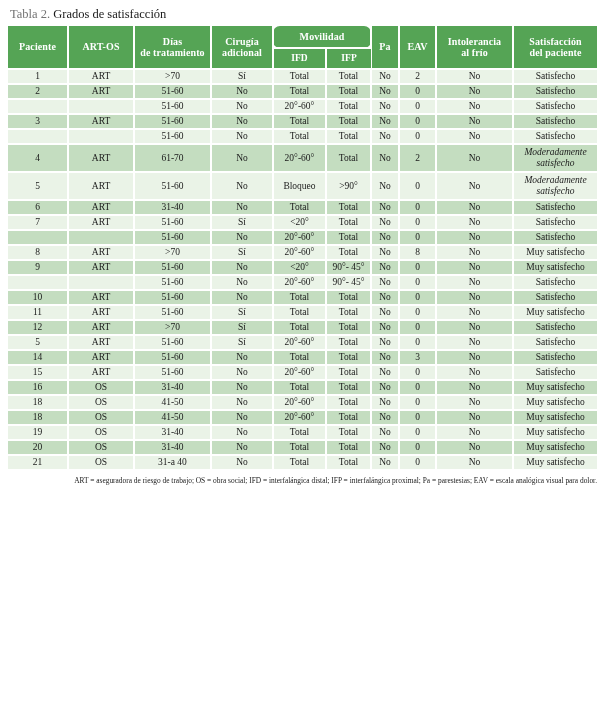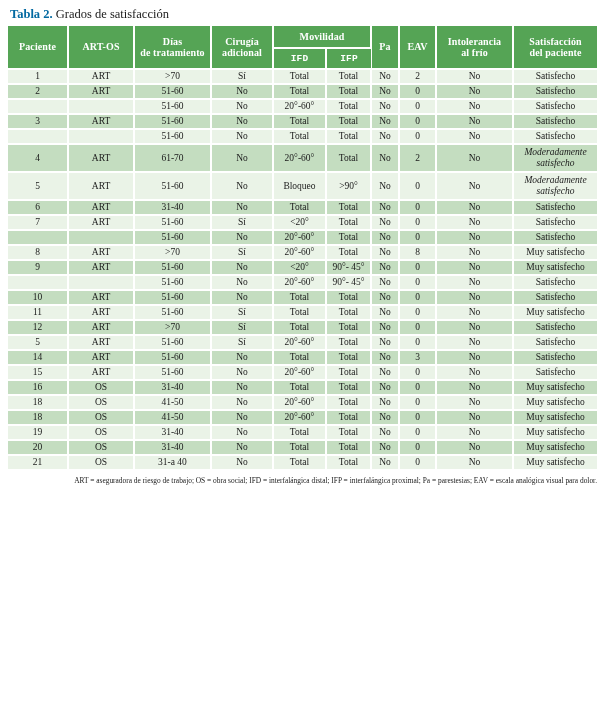--- a/index.html
+++ b/index.html
@@ -12,21 +12,21 @@
   }
   .page{width:605px;height:721px;position:relative;box-sizing:border-box;padding:4px 8px 0 8px;}
 
   
   .title{
     font-size:12.5px;
     line-height:16px;
     padding:2px 0 4px 2px;
     white-space:nowrap;
   }
-  .title .tnum{color:#0369a1;font-weight:bold;}
+  .title .tnum{color:#737373;font-weight:normal;}
   .title .ttxt{color:#1a1a1a;font-weight:normal;margin-top:20px;}
 
   
   table.grid{
     border-collapse:collapse;
     width:589px;
     table-layout:fixed;
     font-size:9.5px;
   }
   table.grid td,table.grid th{
@@ -43,22 +43,22 @@
   thead th{
     background:#55a455;
     color:#ffffff;
     font-weight:bold;
     font-size:10px;
     line-height:11.5px;
     letter-spacing:.1px;
     padding:3px 1px;
   }
   th.hmain{height:42px;}
-  th.hmov{height:21px;}
-  th.hsub{height:19px;font-size:9.5px;font-family:Liberation Mono, monospace;}
+  th.hmov{height:21px;border-radius:7px;}
+  th.hsub{height:19px;font-size:9.5px;}
 
   
   tbody td{
     line-height:11px;
     padding:4px 1px;
     height:13px;
     color:#1a1a1a;
   }
   tr.alt td{background:#c4ddc0;}
   tr.plain td{background:#eaf3e7;}

